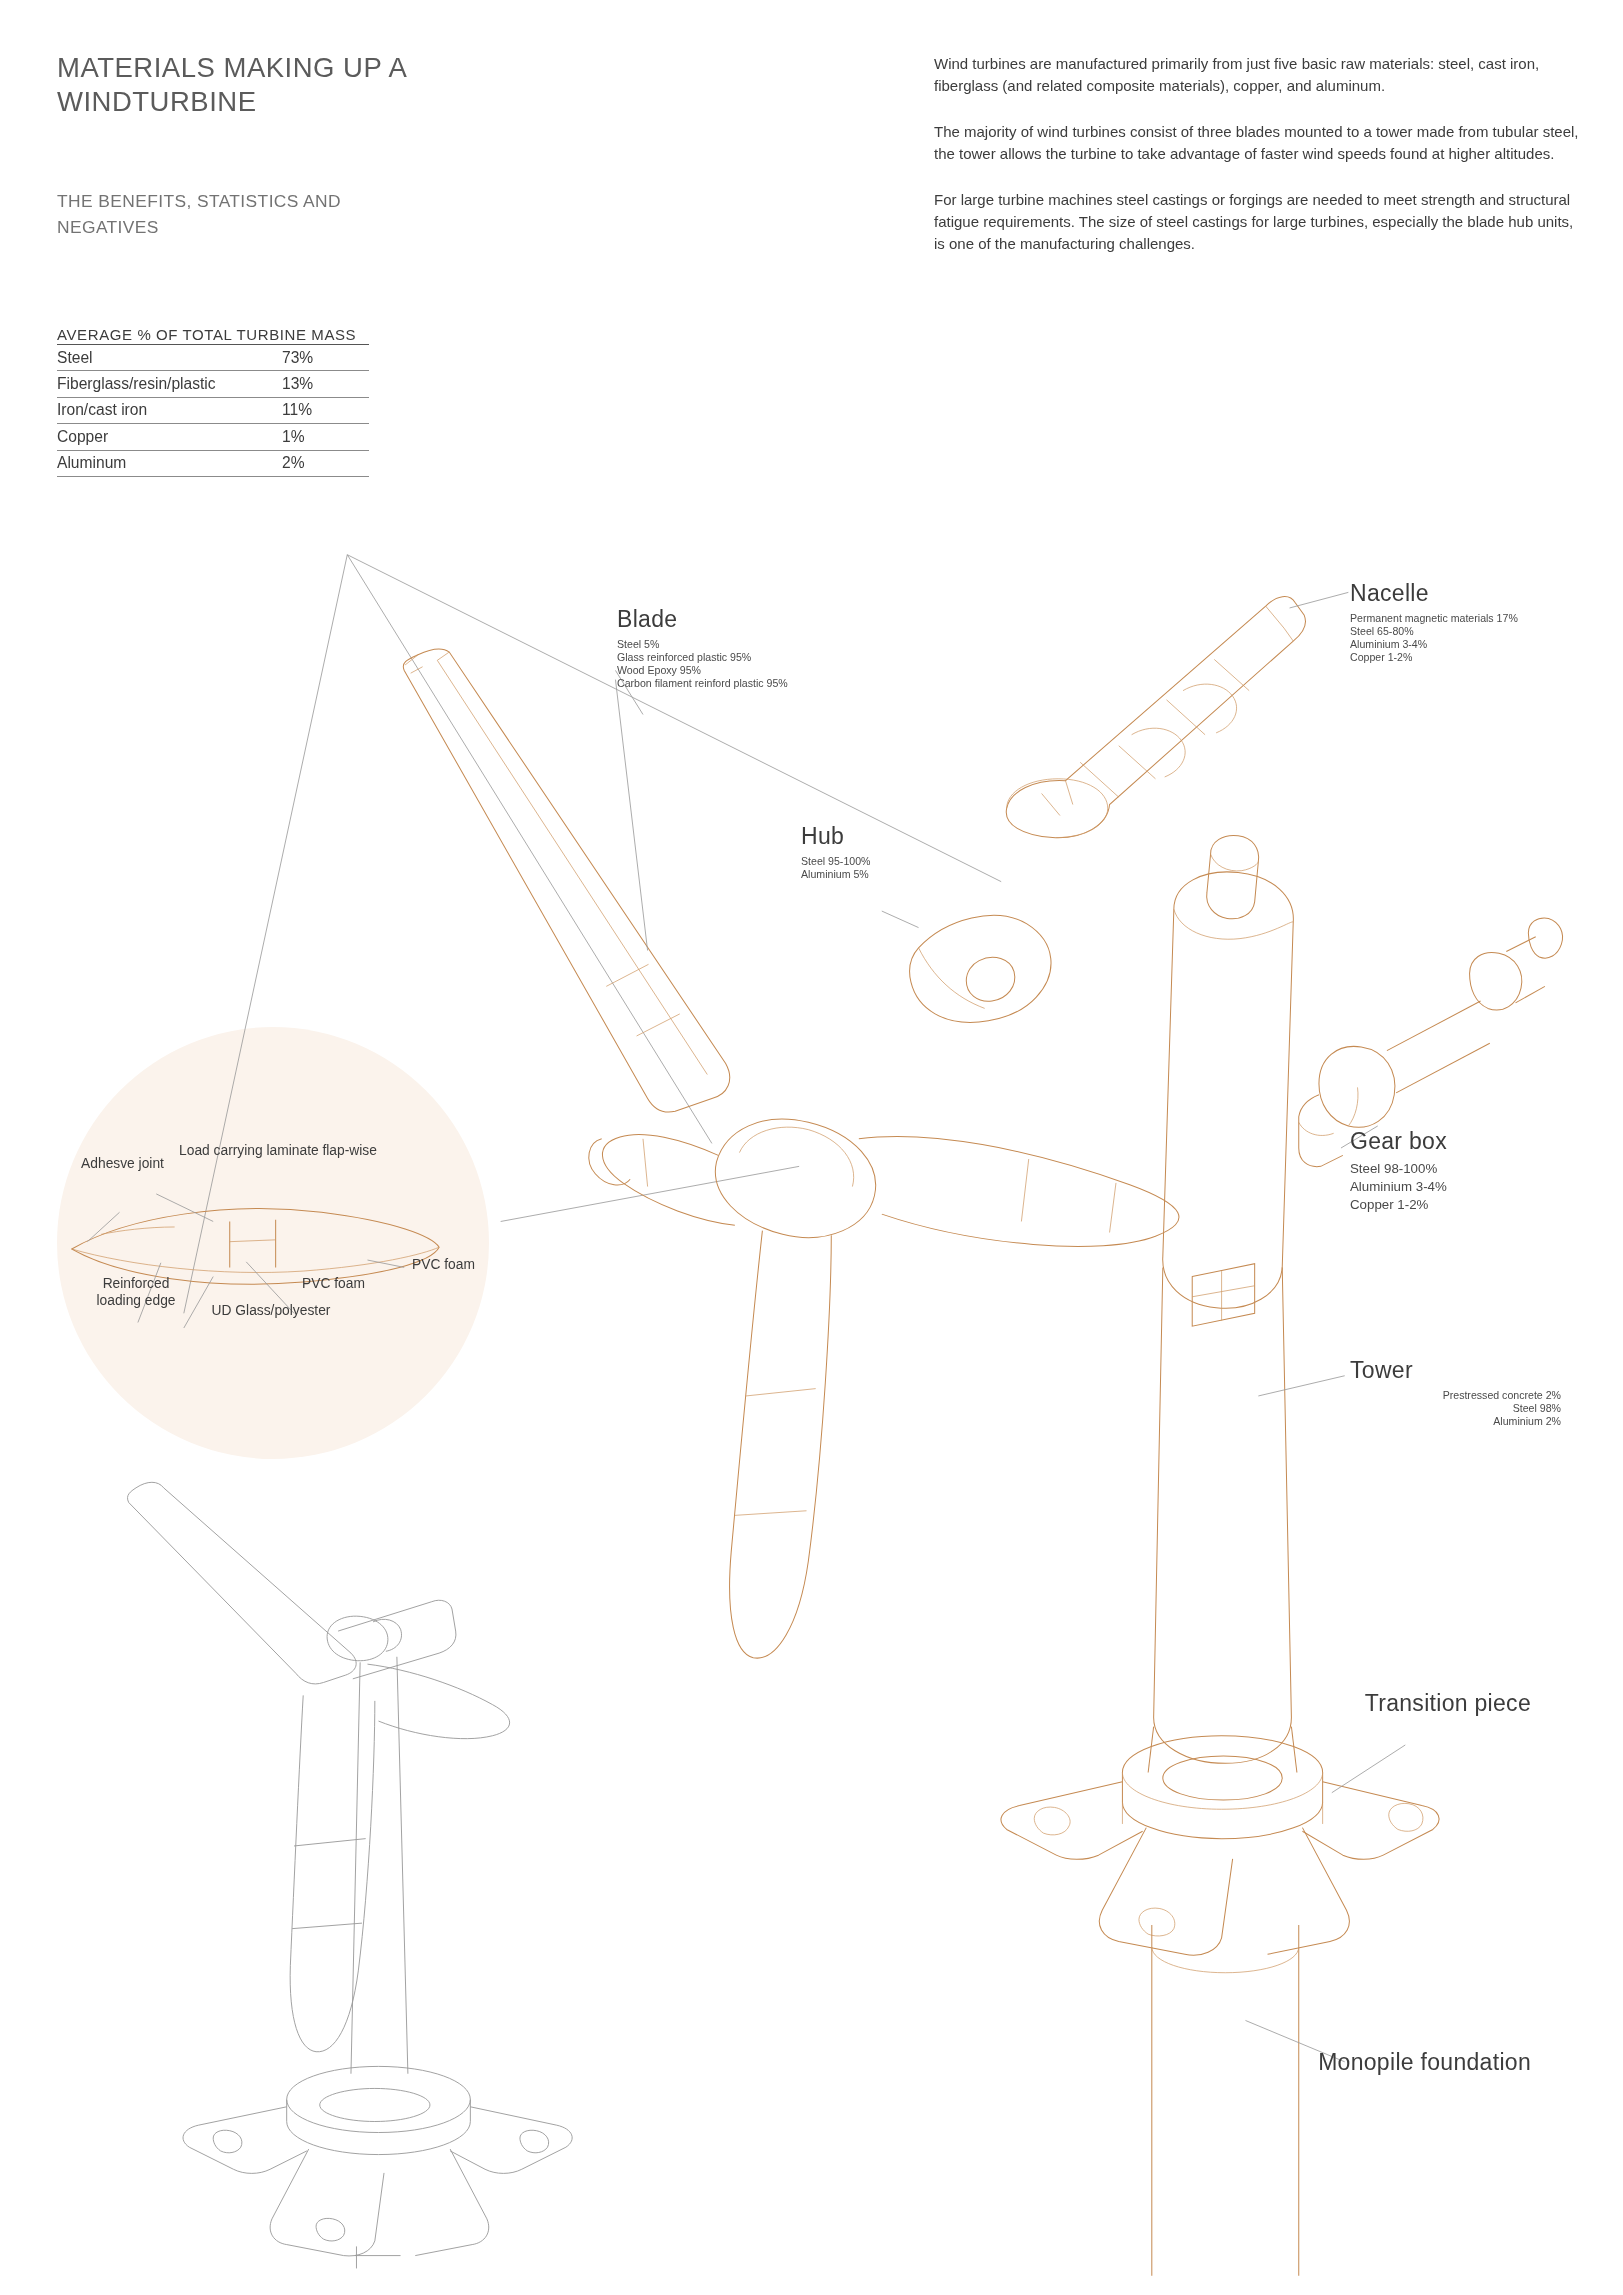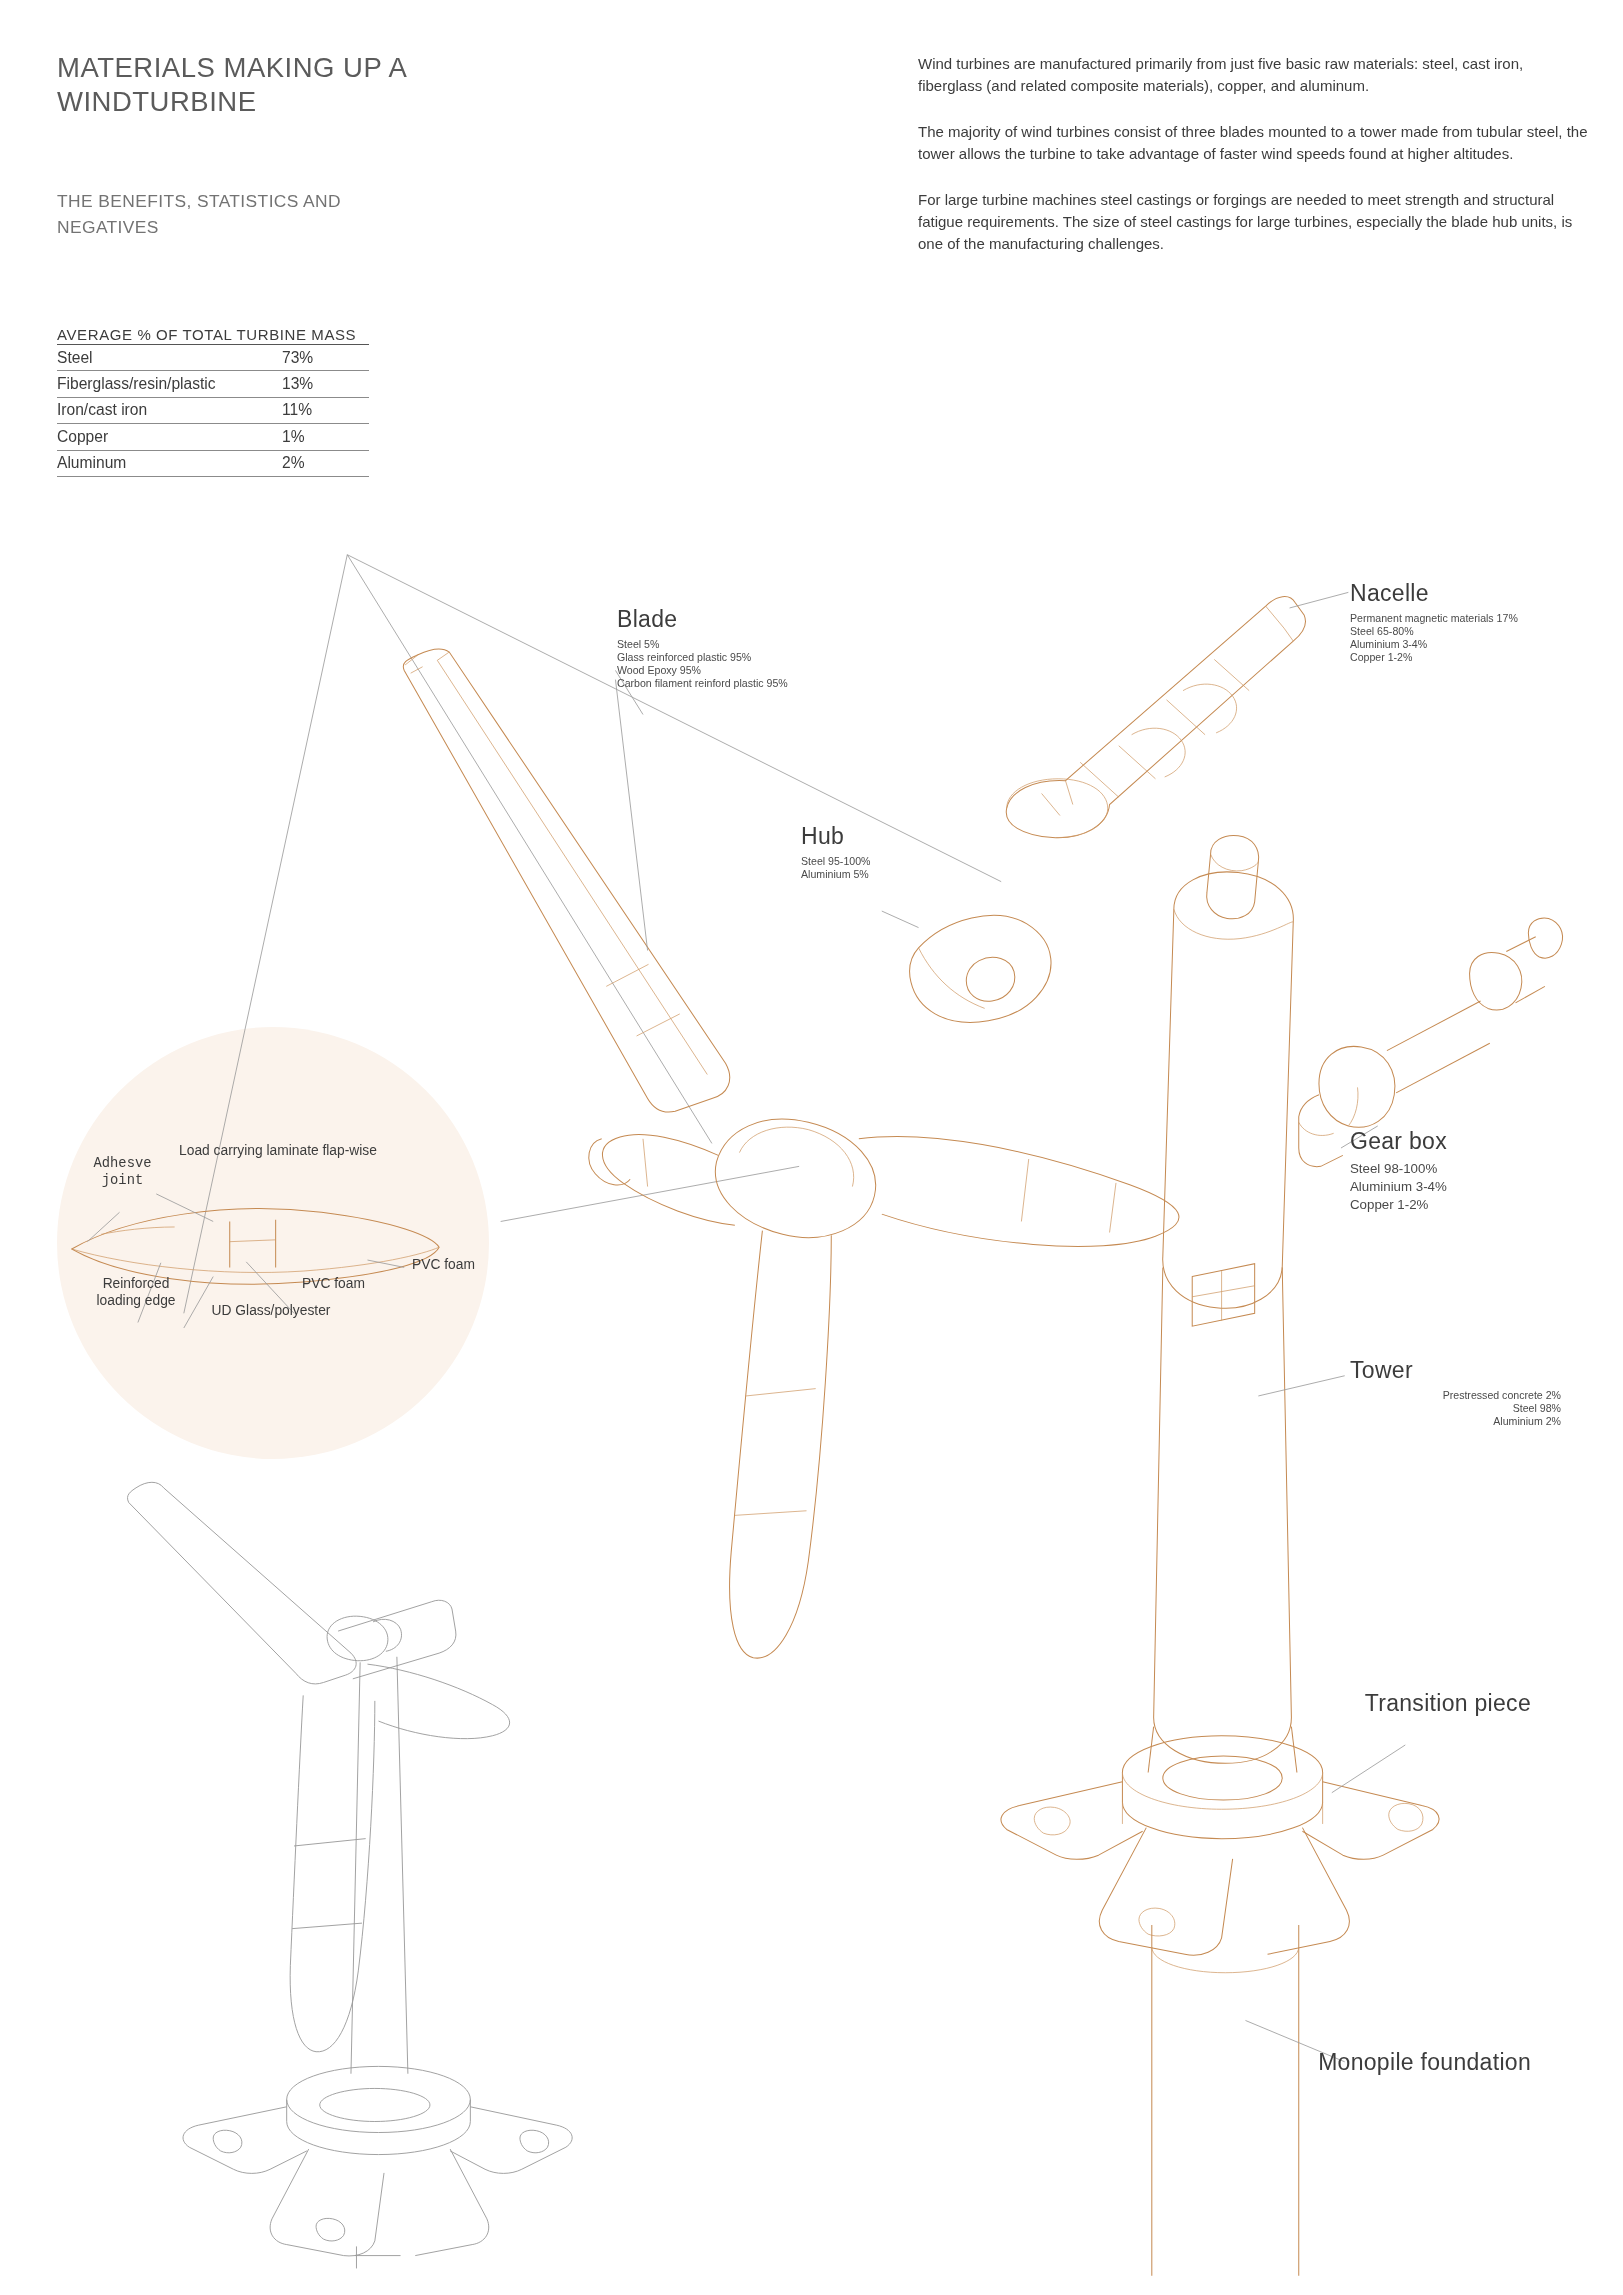--- a/index.html
+++ b/index.html
@@ -48,21 +48,21 @@
     text-transform: uppercase;
   }
 
   .intro {
     position: absolute;
     left: 918px;
     top: 53px;
     width: 670px;
   }
   .intro p {
-    margin: 0 0 24px 0;
+    margin: 0 0 24px 16px;
     font-size: 15px;
     line-height: 22px;
     color: #3c3c3c;
   }
 
   
   .table-wrap {
     position: absolute;
     left: 57px;
     top: 326px;
@@ -389,21 +389,21 @@
   </div>
 
   <div class="callout right-al" style="left:1256px; top:1690px; width:275px;">
     <div class="c-title">Transition piece</div>
   </div>
 
   <div class="callout right-al" style="left:1256px; top:2029px; width:275px;margin-top:20px;">
     <div class="c-title">Monopile foundation</div>
   </div>
 
-  <div class="plain-label" style="left:72px; top:1155px; width:101px;font-family:Liberation Mono, monospace;">Adhesve joint</div>
+  <div class="plain-label" style="left:72px; top:1155px; width:101px;">Adhesve joint</div>
   <div class="plain-label" style="left:163px; top:1142px; width:230px;">Load carrying laminate flap-wise</div>
   <div class="plain-label" style="left:393px; top:1256px; width:101px;">PVC foam</div>
   <div class="plain-label" style="left:283px; top:1275px; width:101px;">PVC foam</div>
   <div class="plain-label" style="left:184px; top:1302px; width:174px;">UD Glass/polyester</div>
   <div class="plain-label" style="left:81px; top:1275px; width:110px;">Reinforced loading edge</div>
 
 </div>
 
 
 </body></html>

